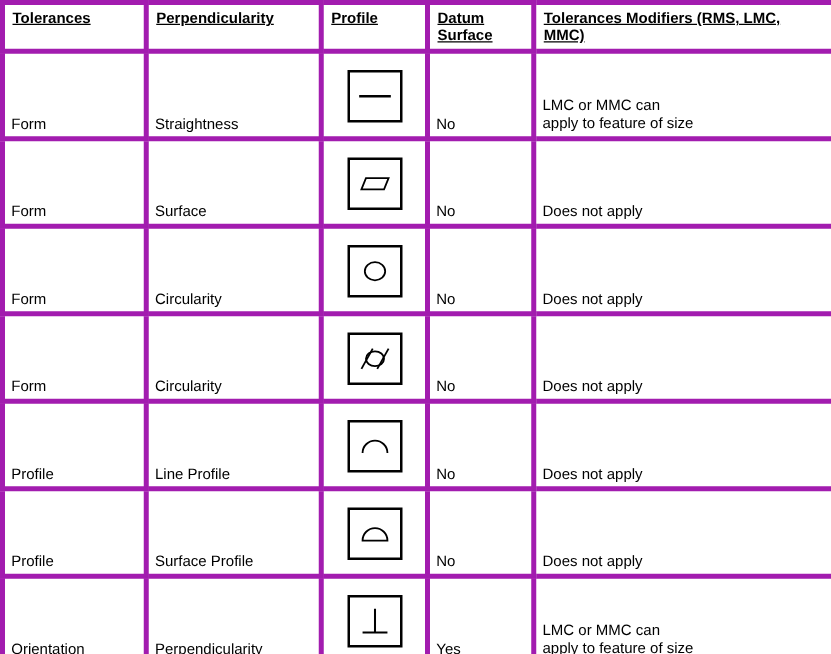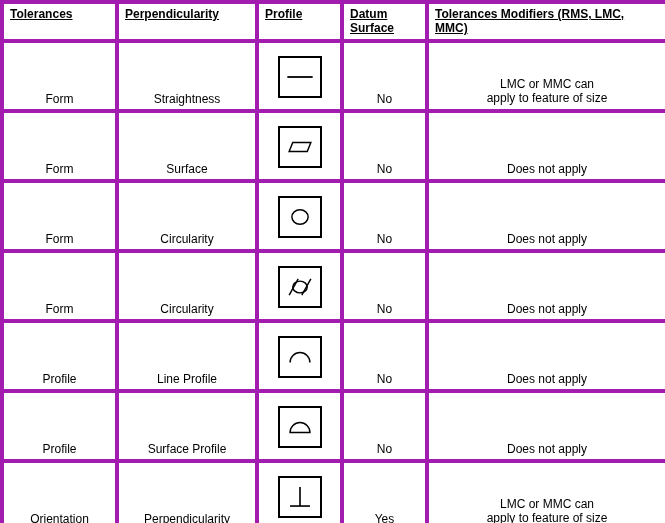--- a/index.html
+++ b/index.html
@@ -6,21 +6,21 @@
     body { font-family: Arial, sans-serif; font-size: 12px; background: #fff; }
     table { border-collapse: collapse; width: 665px; table-layout: fixed; }
     th, td { border: 4px solid #a21caf; text-align: left; vertical-align: top; padding: 3px 6px; text-decoration: underline; }
     th { font-weight: bold; height: 30px; }
     td { height: 70px; position: relative; }
     .col-tolerances { width: 115px; }
     .col-characteristics { width: 140px; }
     .col-symbols { width: 85px; }
     .col-datum { width: 85px; }
     .col-modifiers { width: 240px; }
-    .cell-bottom { position: absolute; bottom: 3px; left: 5px; right: 5px; text-align: center; }
+    .cell-bottom { position: absolute; bottom: 3px; left: 5px; right: 5px; }
     .symbol-cell { text-align: center; vertical-align: middle; }
     .symbol-box { display: inline-block; border: 2px solid #000; width: 44px; height: 42px; margin-top: 6px; background: #fff; position: relative; }
     .symbol-box svg { position: absolute; top: 0; left: 0; width: 100%; height: 100%; }
     .multiline { line-height: 1.2; }
   </style>
 </head>
 <body>
 
 <table>
   <colgroup>

